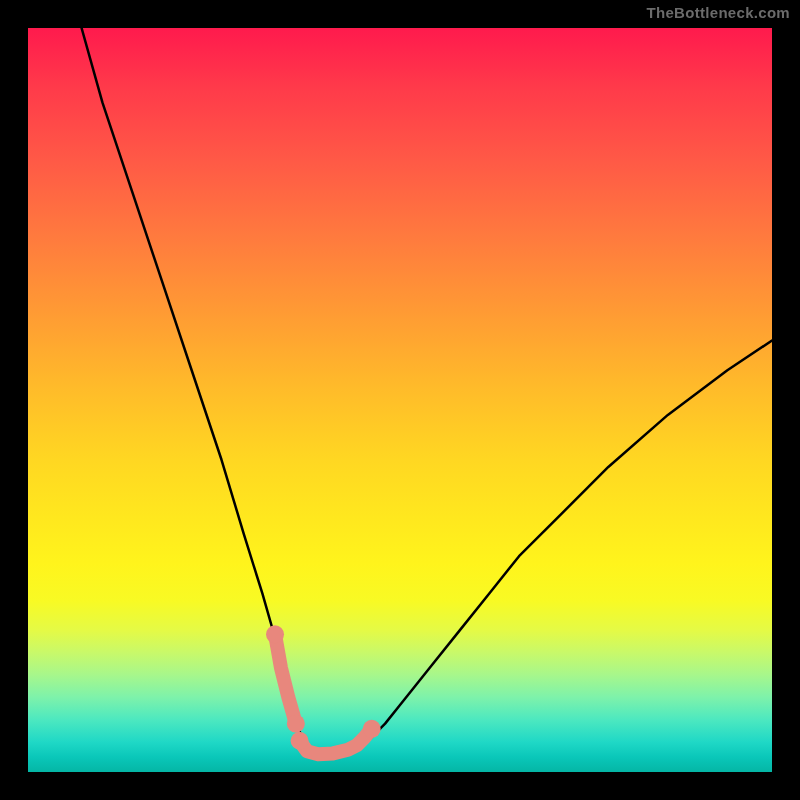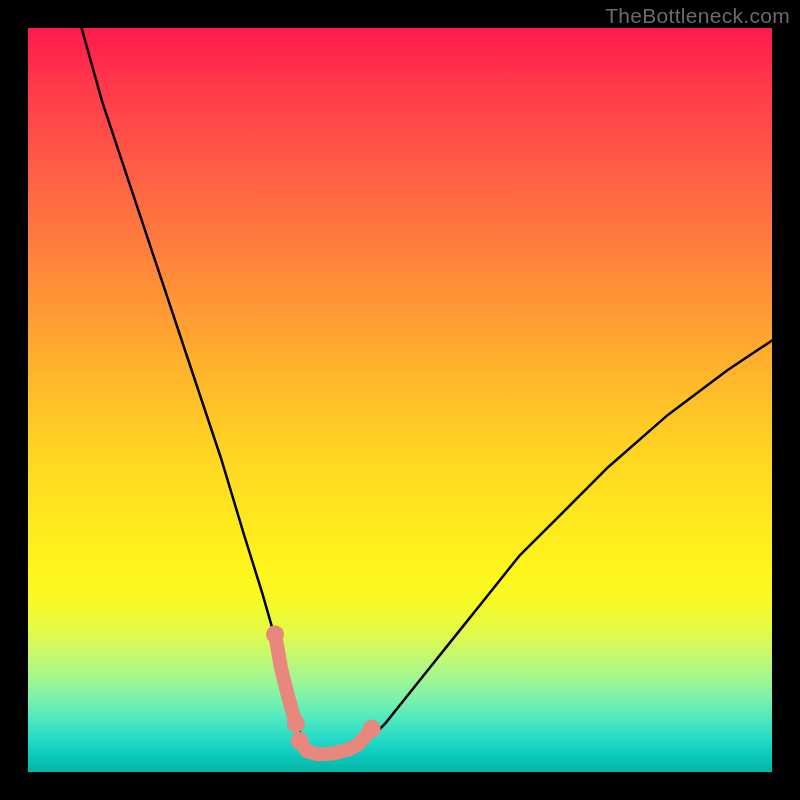--- a/index.html
+++ b/index.html
@@ -45,22 +45,22 @@
       #1fd8c6 96%,
       #0ac7b9 98%,
       #04b6a5 100%
     );
   }
   .watermark {
     position: absolute;
     top: 4px;
     right: 10px;
     color: #6b6b6b;
-    font-size: 21px;
-    font-weight: 400;
+    font-size: 15px;
+    font-weight: 700;
     letter-spacing: 0.3px;
     user-select: none;
   }
   svg.curve {
     position: absolute;
     top: 0;
     left: 0;
     width: 744px;
     height: 744px;
   }

